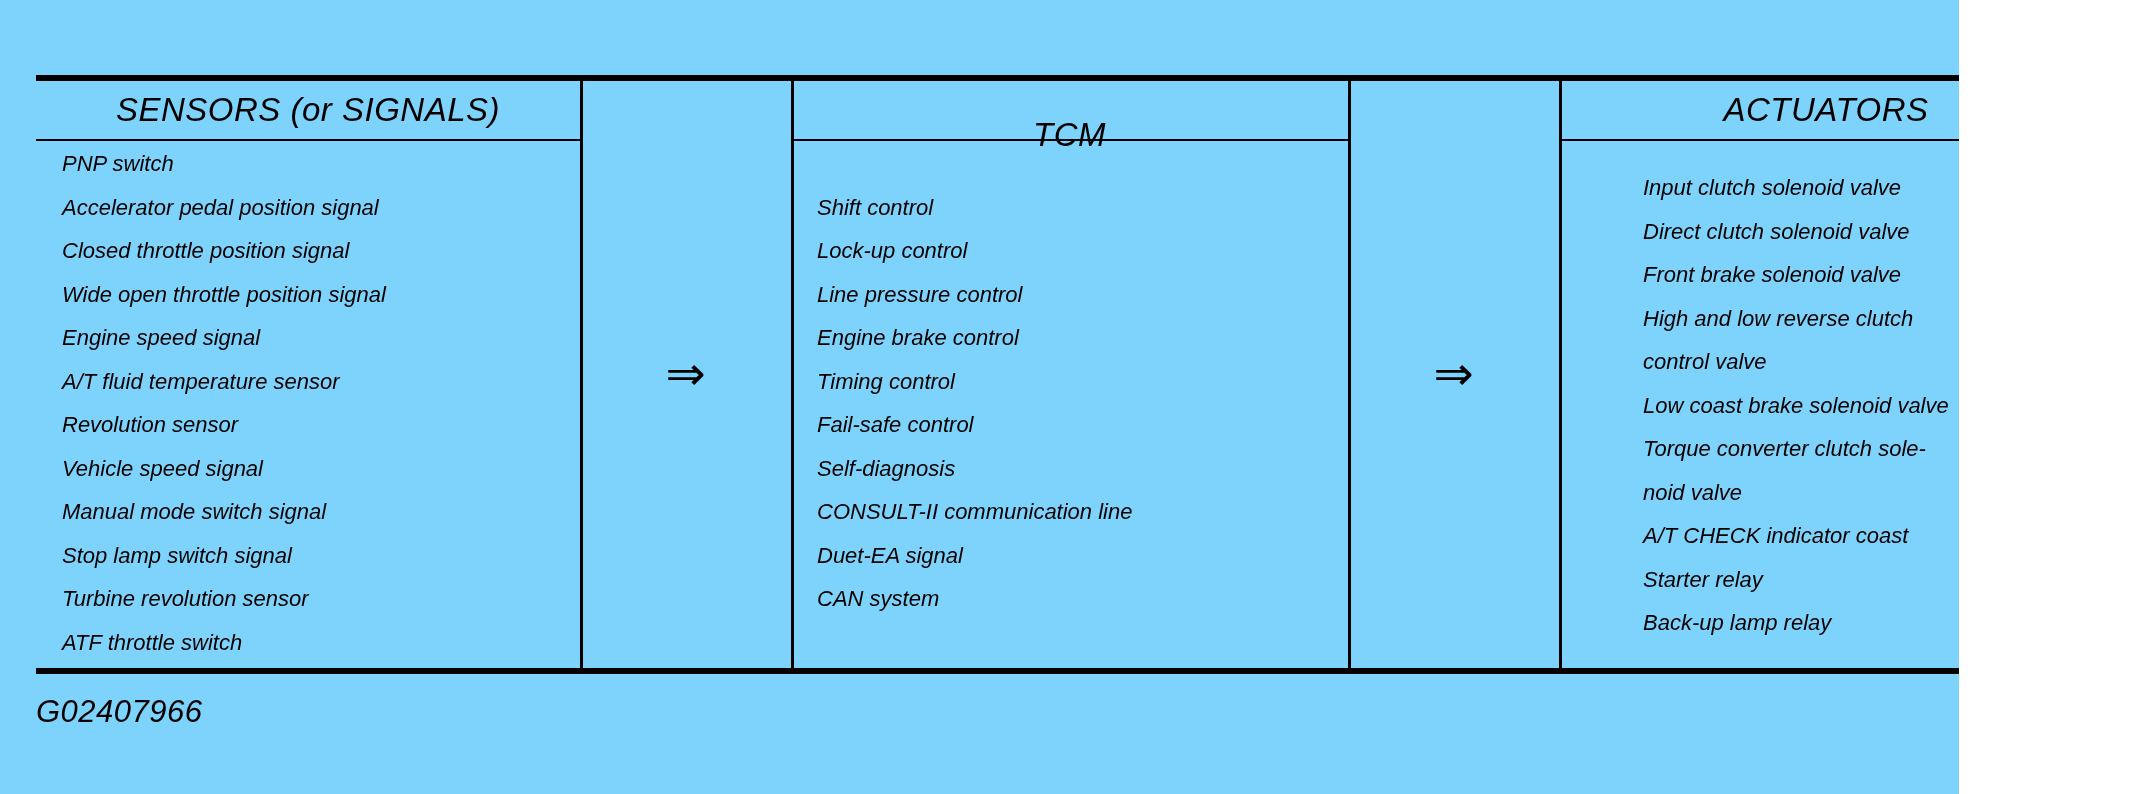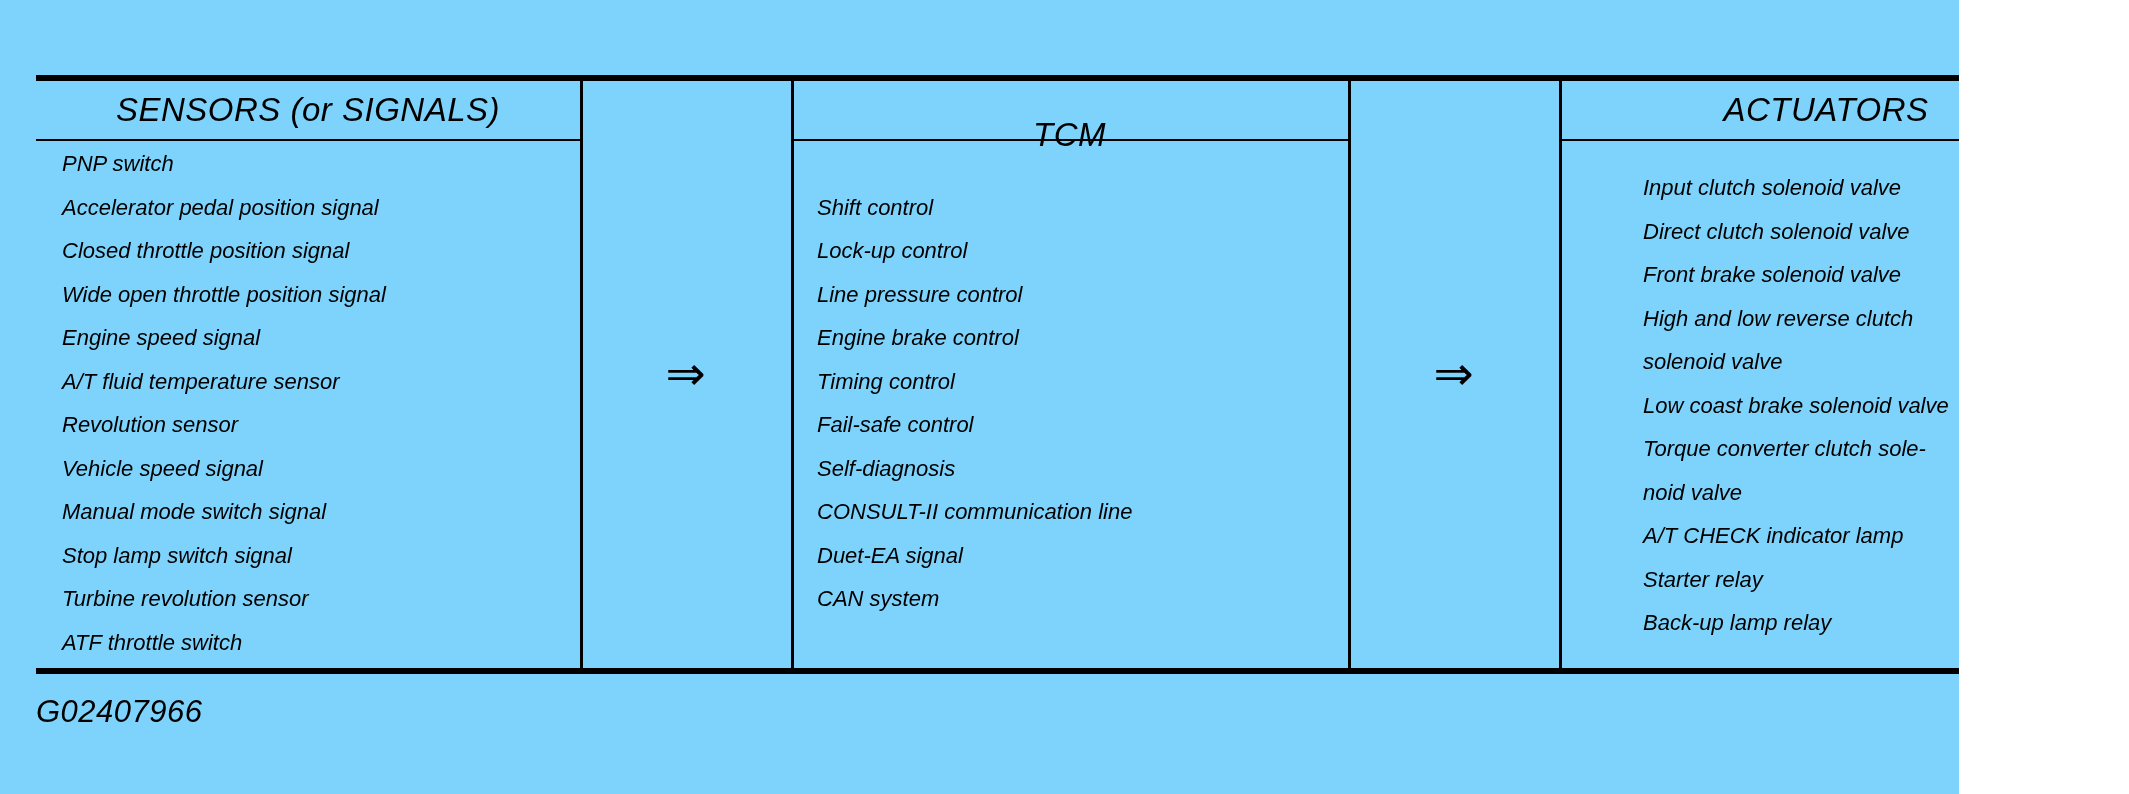--- a/index.html
+++ b/index.html
@@ -116,25 +116,25 @@
       <div class="line">Self-diagnosis</div>
       <div class="line">CONSULT-II communication line</div>
       <div class="line">Duet-EA signal</div>
       <div class="line">CAN system</div>
     </div>
   <div class="list" style="left:1643px; top:142px;margin-top:24px;">
       <div class="line">Input clutch solenoid valve</div>
       <div class="line">Direct clutch solenoid valve</div>
       <div class="line">Front brake solenoid valve</div>
       <div class="line">High and low reverse clutch</div>
-      <div class="line">solenoid valve</div>
+      <div class="line">control valve</div>
       <div class="line">Low coast brake solenoid valve</div>
       <div class="line">Torque converter clutch sole-</div>
       <div class="line">noid valve</div>
-      <div class="line">A/T CHECK indicator lamp</div>
+      <div class="line">A/T CHECK indicator coast</div>
       <div class="line">Starter relay</div>
       <div class="line">Back-up lamp relay</div>
     </div>
 
   <div class="arrow" style="left:580px;">⇒</div>
   <div class="arrow" style="left:1348px;">⇒</div>
 
   <div class="caption">G02407966</div>
 
 </div>

